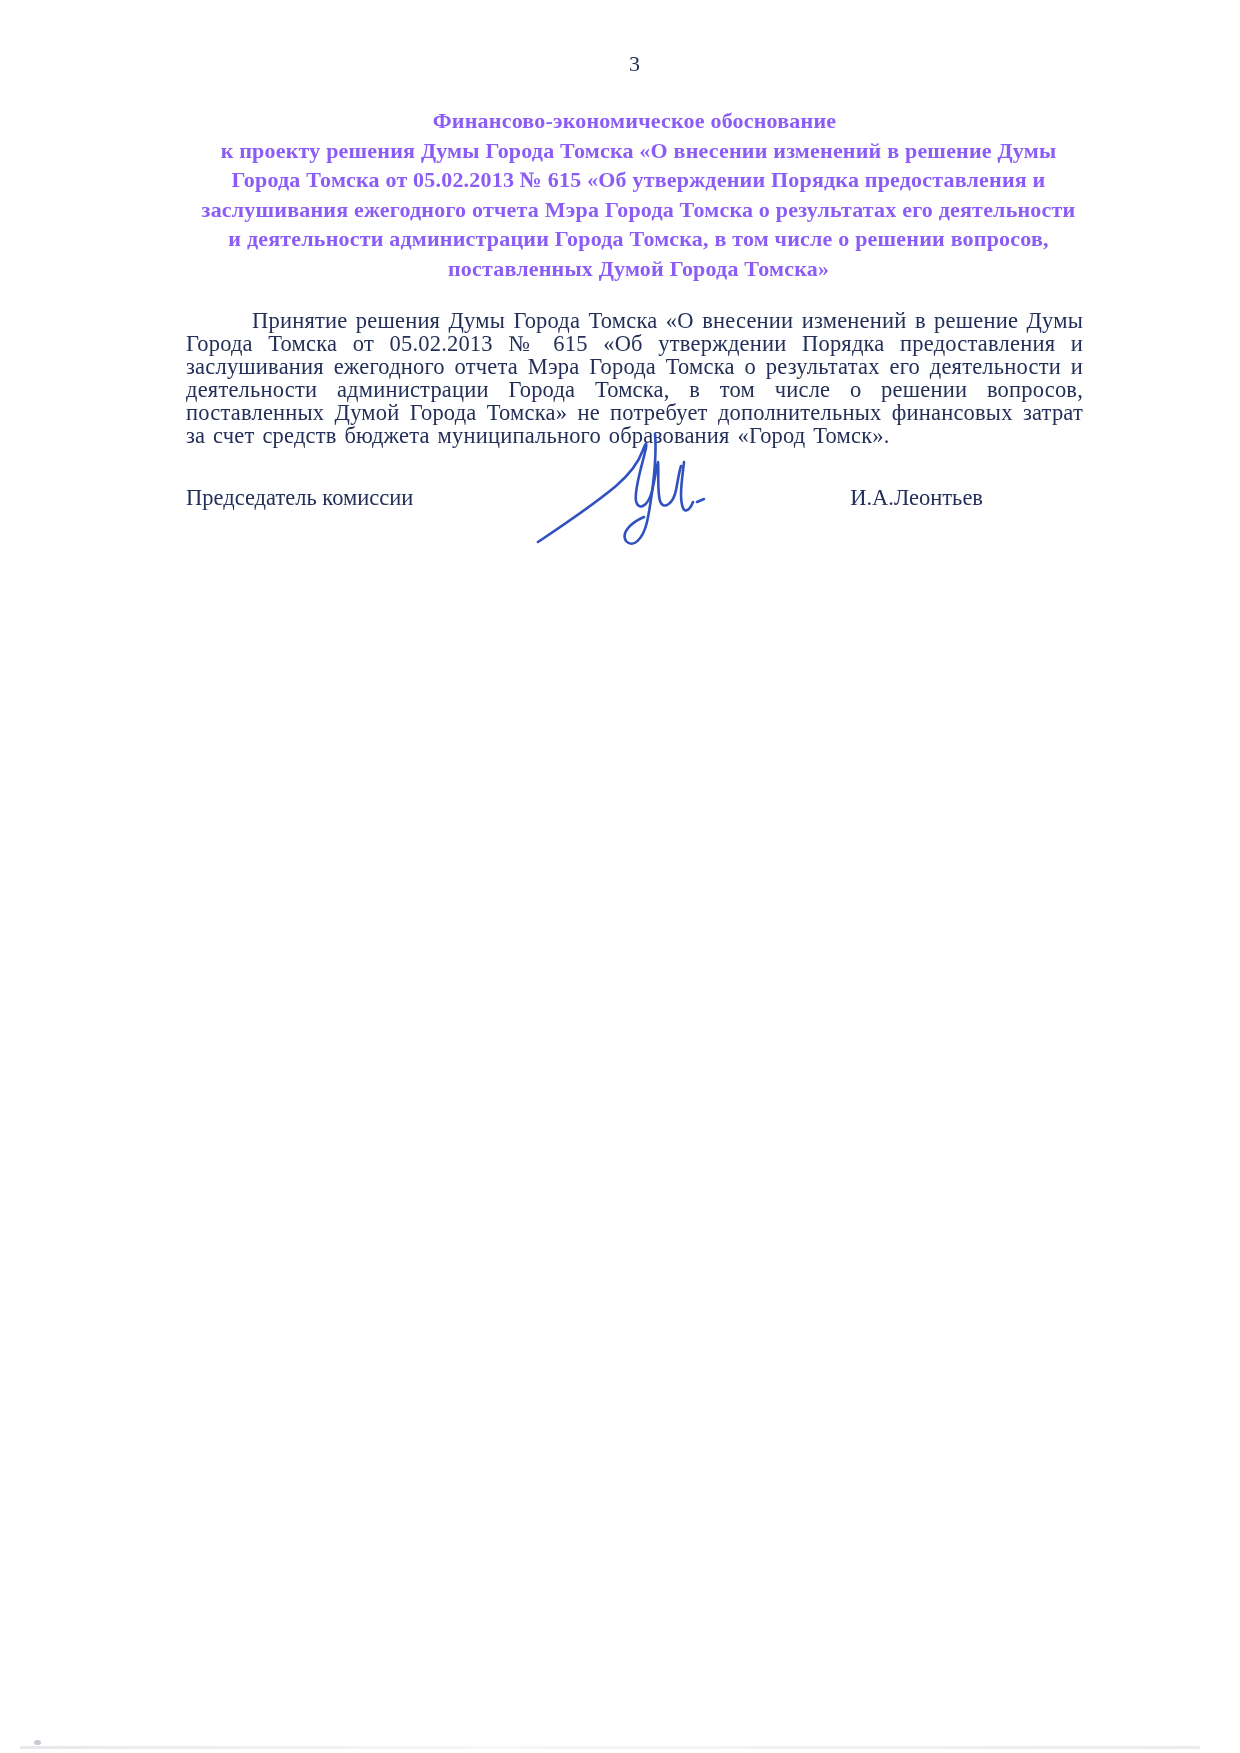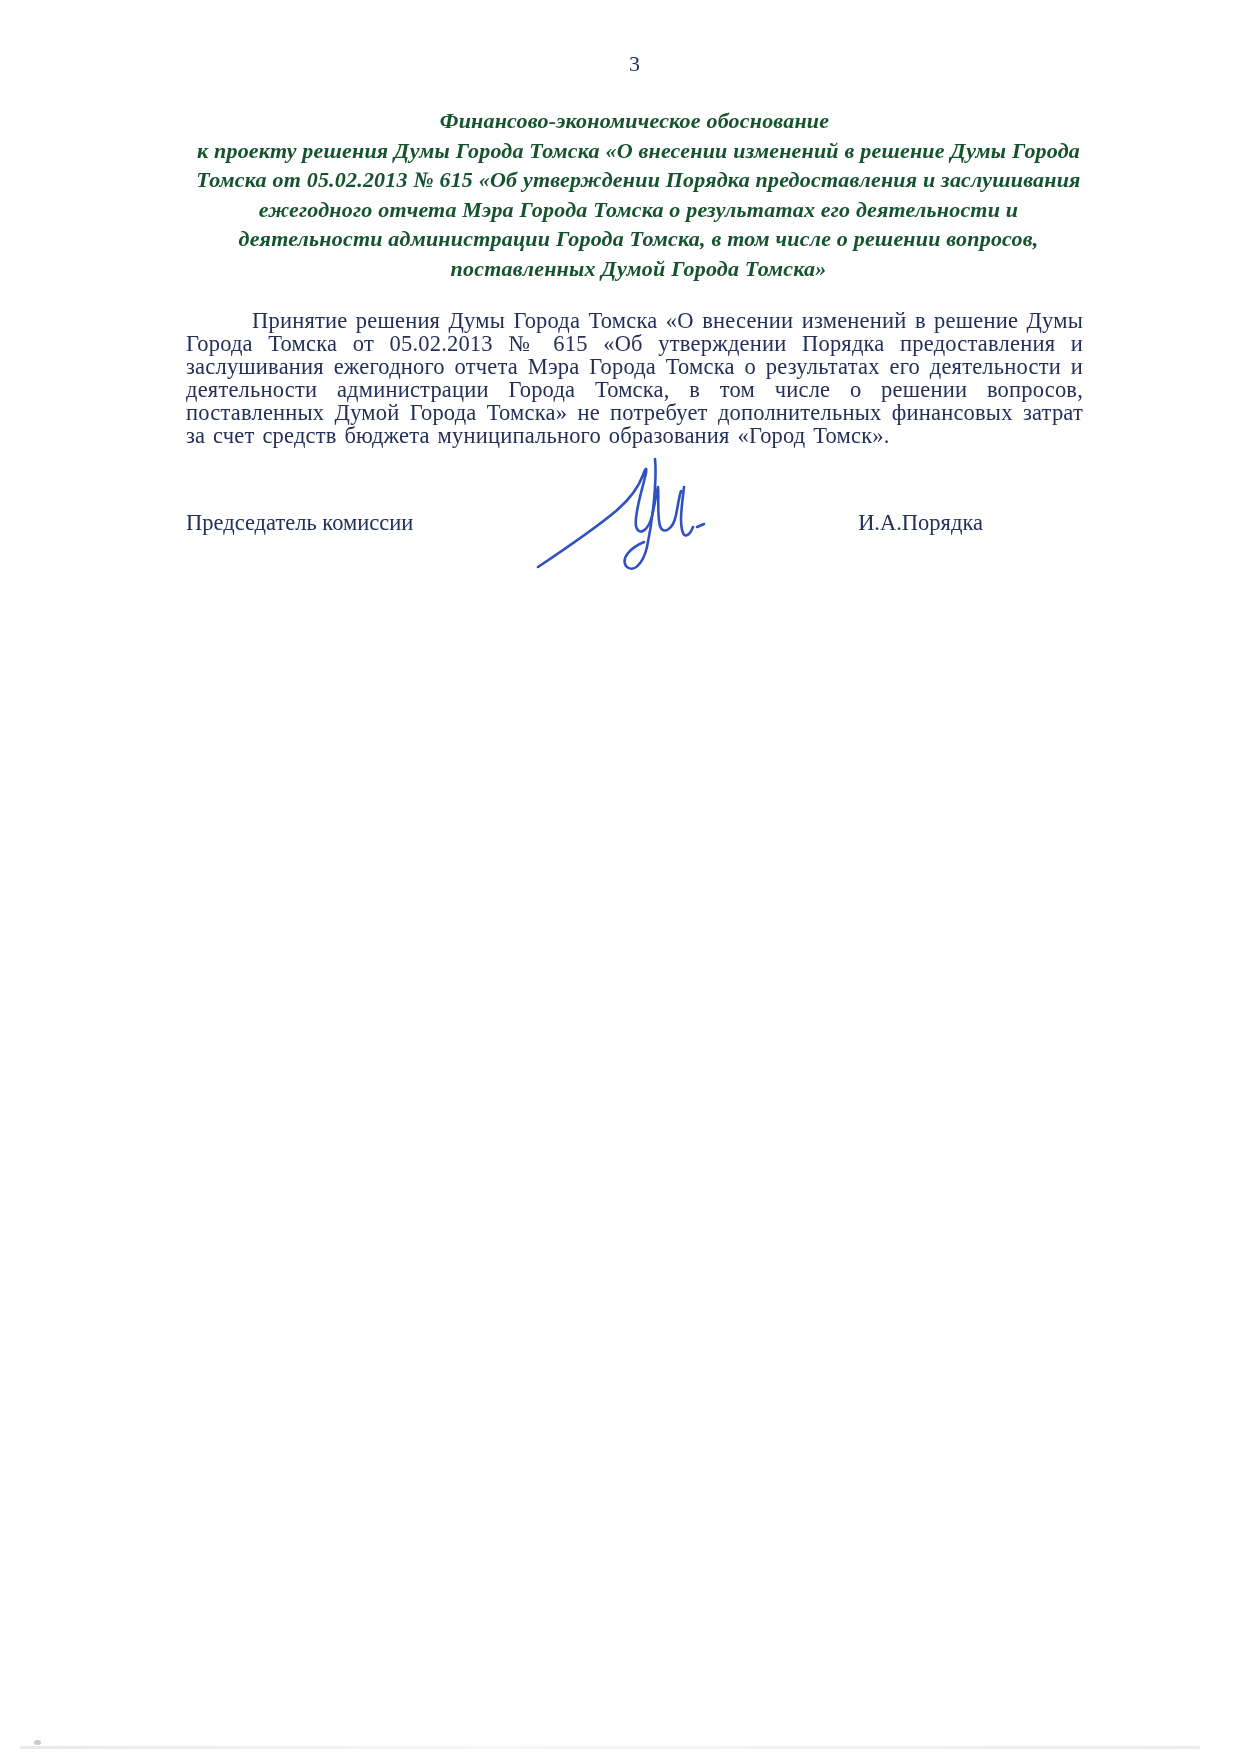--- a/index.html
+++ b/index.html
@@ -25,42 +25,41 @@
     font-size: 22px;
     line-height: 24px;
   }
   .doc-title {
     margin-top: 30px;
     text-align: center;
     font-weight: bold;
     font-size: 22px;
     line-height: 29.5px;
     letter-spacing: 0.2px;
-    color: #14532d;
-    font-style: italic;
+    color: #8b5cf6;
   }
   .doc-title .title-line1 {
     display: block;
   }
   .doc-title .title-line2 {
     display: block;
     margin-left: 8px;
   }
   .body-paragraph {
     margin-top: 26px;
     font-size: 22.5px;
     line-height: 23px;
     text-align: justify;
     text-indent: 66px;
     letter-spacing: 0.2px;
     word-spacing: 2px;
   }
   .sig-row {
     position: relative;
-    margin-top: 62px;
+    margin-top: 37px;
     display: flex;
     justify-content: space-between;
     align-items: flex-start;
     font-size: 22.5px;
     line-height: 28px;
     padding-right: 100px;
   }
   .sig-ink {
     position: absolute;
     left: 348px;
@@ -109,20 +108,20 @@
 
       <svg class="sig-ink" viewBox="0 0 175 125" aria-hidden="true">
         <g fill="none" stroke="#3051c0" stroke-width="2.6" stroke-linecap="round" stroke-linejoin="round">
           <path d="M4,110 C28,94 58,74 82,54 C96,42 105,29 109,18 C111,12 113,9 112,16 C108,34 100,57 102,69 C104,79 114,75 118,59 C121,47 122,37 124,30 C125,41 123,58 126,69 C129,78 139,73 142,58 C144,48 145,40 147,34"></path>
           <path d="M121,2 C123,22 119,62 113,90 C109,107 99,117 92,109 C87,101 96,91 110,85"></path>
           <path d="M150,30 C148,48 145,66 149,76 C151,81 156,78 159,70"></path>
           <path d="M163,70 L170,67"></path>
         </g>
       </svg>
 
-      <span>И.А.Порядка</span>
+      <span>И.А.Леонтьев</span>
     </div>
 
   </div>
 
   <div class="scan-smudge-bottom"></div>
   <div class="scan-speck"></div>
 </div>
 
 </body></html>

